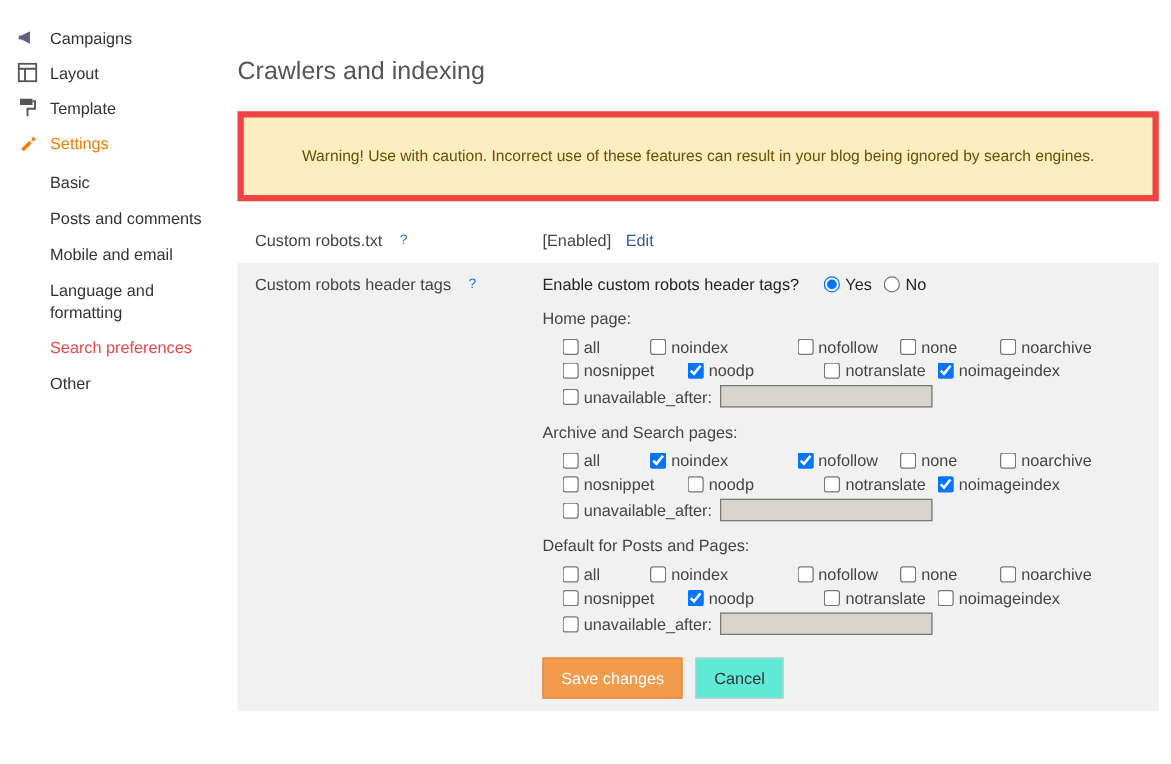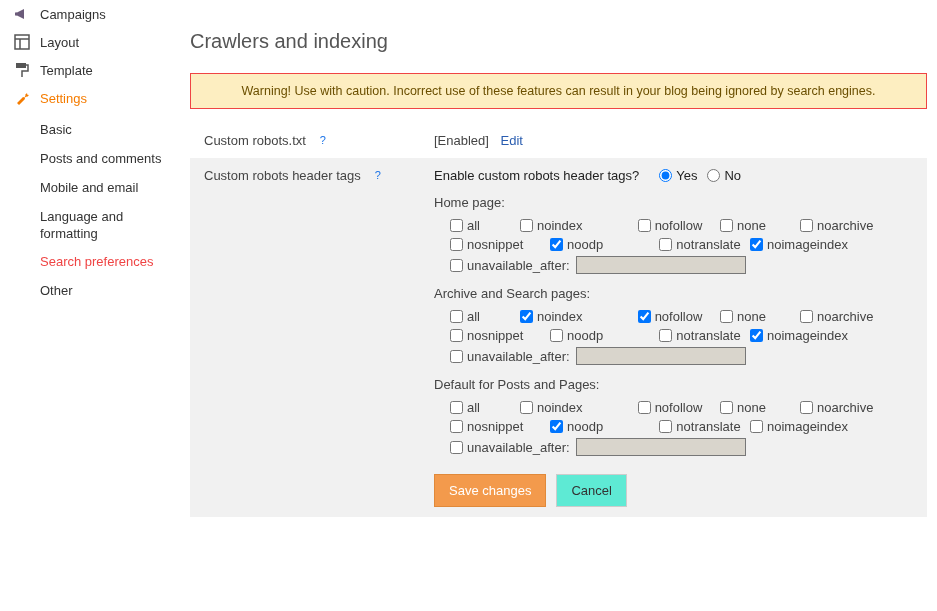--- a/index.html
+++ b/index.html
@@ -4,21 +4,21 @@
 <style>
   * { box-sizing: border-box; }
   body {
     margin: 0;
     font-family: Arial, sans-serif;
     font-size: 13px;
     color: #222;
     background: #fff;
     width: 937px;
   }
-  .container { display: flex; }
+  .container { display: flex; margin-top: 16px; }
   .sidebar {
     width: 180px;
     padding: 0 0 0 10px;
     flex-shrink: 0;
   }
   .nav-item {
     display: flex;
     align-items: center;
     gap: 10px;
     padding: 6px 4px;
@@ -47,23 +47,23 @@
     padding: 20px 10px 20px 10px;
   }
   h1.page-title {
     font-size: 20px;
     font-weight: normal;
     color: #555;
     margin: 10px 0 20px 0;
   }
   .warning {
     background: #fdeec1;
-    border: 1px solid #ef4444;
+    border: 5px solid #ef4444;
     color: #6b4f00;
-    padding: 10px 14px;
+    padding: 24px 14px;
     text-align: center;
     font-size: 12.5px;
     margin-bottom: 14px;
   }
   .settings-row {
     display: flex;
     align-items: flex-start;
     padding: 10px 14px;
     gap: 10px;
   }

